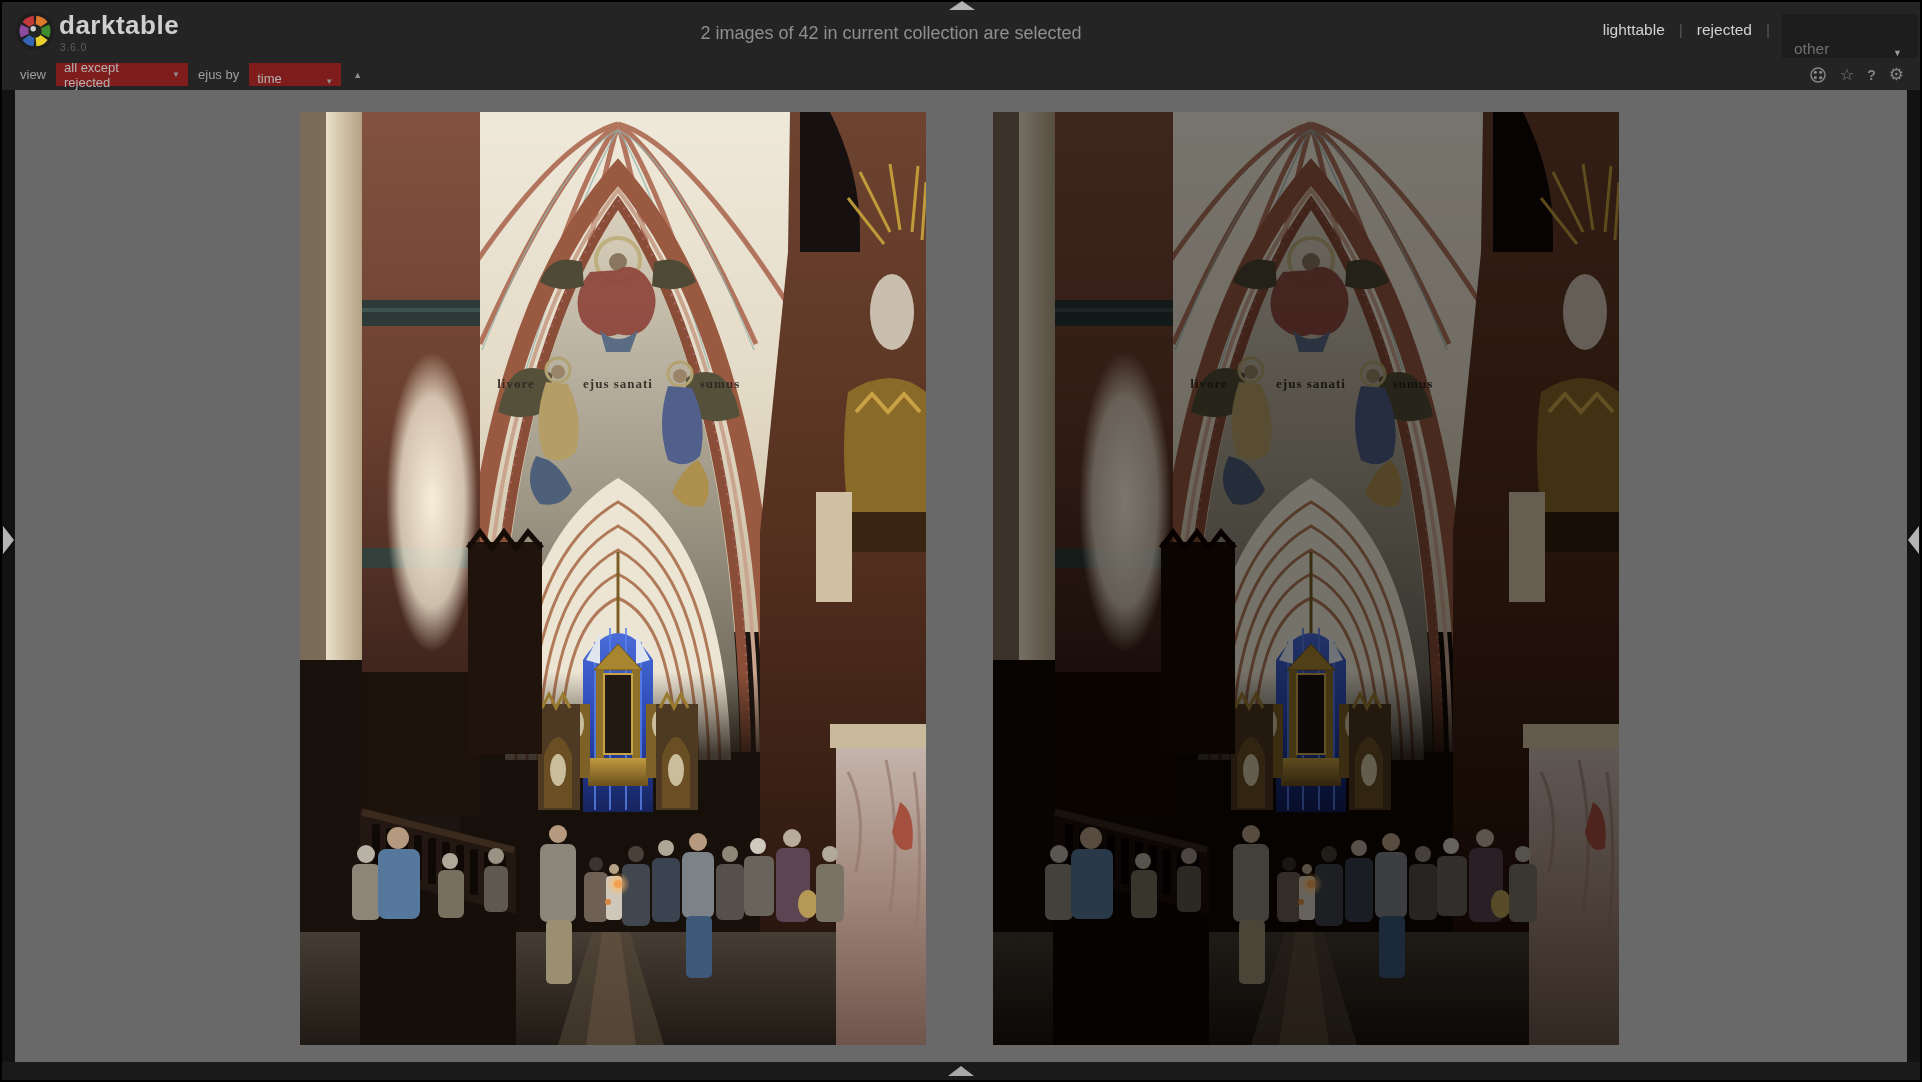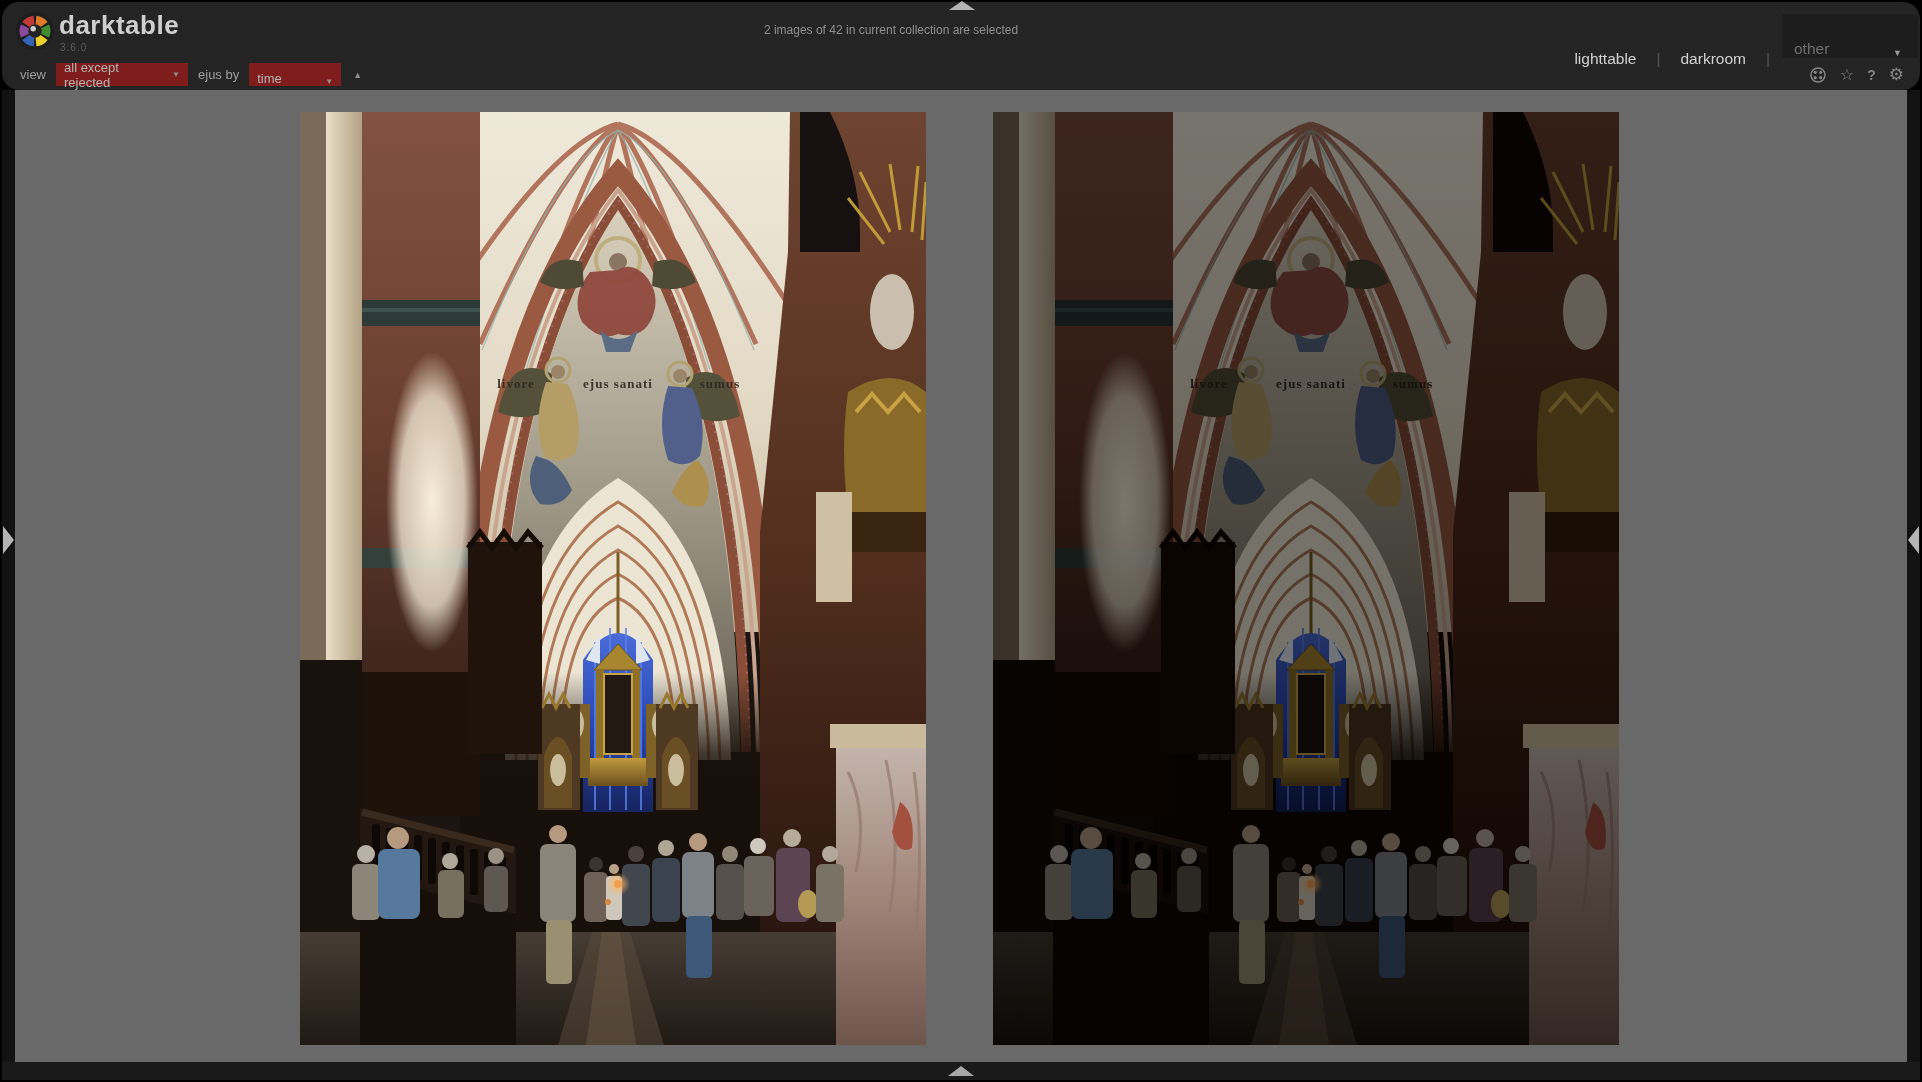--- a/index.html
+++ b/index.html
@@ -1,25 +1,25 @@
 <!DOCTYPE html>
 <html><head>
 <meta charset="utf-8">
 <style>
   html,body{margin:0;padding:0;background:#000;}
   .app{position:relative;width:1922px;height:1082px;background:#000;overflow:hidden;
        font-family:"Liberation Sans",sans-serif;-webkit-font-smoothing:antialiased;}
 
   
-  .top-panel{position:absolute;left:2px;right:2px;top:2px;height:88px;background:#242424;border-radius:17px;}
+  .top-panel{position:absolute;left:2px;right:2px;top:2px;height:88px;background:#242424;}
   .logo{position:absolute;left:13px;top:9px;width:40px;height:40px;}
   .app-title{position:absolute;left:57px;top:8px;font-size:26px;font-weight:bold;color:#cfcfcf;letter-spacing:.5px;}
   .app-version{position:absolute;left:58px;top:40px;font-size:10px;color:#5e5e5e;letter-spacing:1px;}
-  .status-text{position:absolute;left:0;top:21px;width:1778px;text-align:center;font-size:12px;color:#8f8f8f;}
-  .view-switcher{position:absolute;right:150px;top:0;height:56px;display:flex;align-items:center;gap:20px;font-size:15.5px;margin-top:29px;}
+  .status-text{position:absolute;left:0;top:21px;width:1778px;text-align:center;font-size:18px;color:#8f8f8f;}
+  .view-switcher{position:absolute;right:150px;top:0;height:56px;display:flex;align-items:center;gap:14px;font-size:15.5px;}
   .view-link{color:#d2d2d2;cursor:default;}
   .view-sep{color:#565656;}
   .other-box{position:absolute;right:2px;top:12px;width:136px;height:44px;background:#1d1d1d;
              display:flex;align-items:flex-end;font-size:15.5px;color:#6f6f6f;padding-left:12px;box-sizing:border-box;}
   .other-caret{position:absolute;right:16px;color:#9a9a9a;font-size:9px;}
 
   
   .filter-row{position:absolute;left:0;right:0;top:57px;height:31px;display:flex;align-items:center;padding-left:18px;font-size:13px;color:#9f9f9f;}
   .dropdown{background:#7f1d1d;color:#b3b3b3;height:23px;display:flex;align-items:center;
             padding:0 8px;margin:0 10px 0 10px;box-sizing:border-box;}
@@ -71,21 +71,21 @@
       <circle cx="20" cy="19.5" r="3" fill="#cfcfcf"></circle>
     </svg>
     <div class="app-title">darktable</div>
     <div class="app-version">3.6.0</div>
 
     <div class="status-text">2 images of 42 in current collection are selected</div>
 
     <div class="view-switcher">
       <span class="view-link">lighttable</span>
       <span class="view-sep">|</span>
-      <span class="view-link">darkroom</span>
+      <span class="view-link">rejected</span>
       <span class="view-sep">|</span>
     </div>
     <div class="other-box">
       <span>other</span>
       <span class="other-caret">▼</span>
     </div>
 
     <div class="filter-row">
       <span>view</span>
       <div class="dropdown dd-view">

